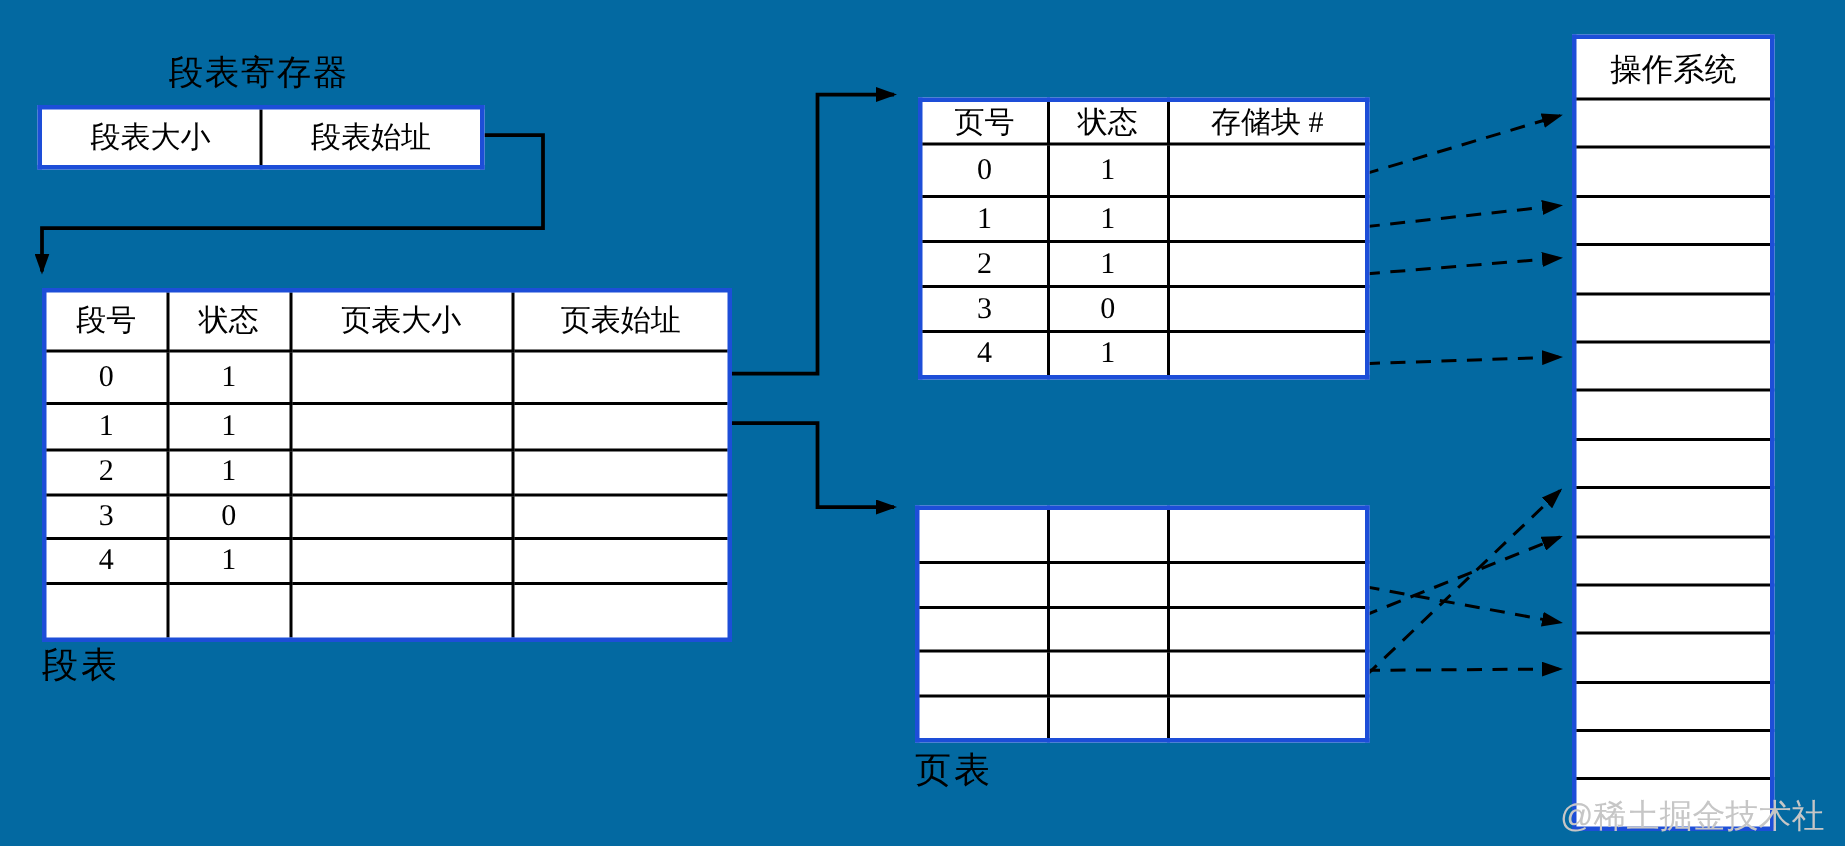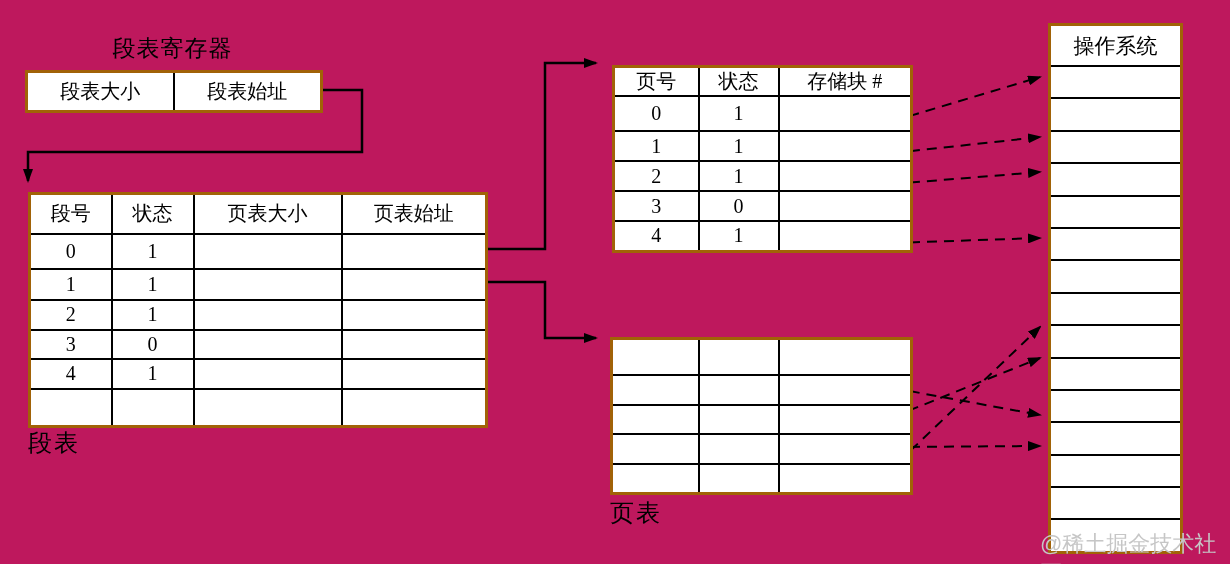--- a/index.html
+++ b/index.html
@@ -1,23 +1,23 @@
 <!DOCTYPE html>
 <html><head>
 <meta charset="utf-8">
 <style>
   html,body{margin:0;padding:0;background:#fff;}
   .canvas{
-    position:relative;width:1230px;height:564px;background:#be185d;overflow:hidden;
+    position:relative;width:1230px;height:564px;background:#0369a1;overflow:hidden;
     font-family:"Liberation Serif","DejaVu Serif",serif;color:#000;
   }
   .overlay{position:absolute;left:0;top:0;width:1230px;height:564px;pointer-events:none;}
   table.t{
     position:absolute;border-collapse:collapse;table-layout:fixed;
-    border:3px solid #a16207;text-align:center;font-size:20px;background:#fff;
+    border:3px solid #1d4ed8;text-align:center;font-size:20px;background:#fff;
   }
   table.t td{border:2px solid #000;padding:0;overflow:hidden;white-space:nowrap;}
   .caption{position:absolute;text-align:left;font-size:24px;letter-spacing:2px;}
   .reg-title{position:absolute;left:25px;top:33px;width:295px;text-align:center;
     font-size:23px;letter-spacing:1px;}
   .reg{font-size:21px;}
   .hdr{font-size:20px;}
   .mem td{height:30.4px;}
   .mem tr.mem-hdr td{height:39px;font-size:21px;}
   .watermark{position:absolute;left:1040px;top:529px;width:180px;font-size:22px;

